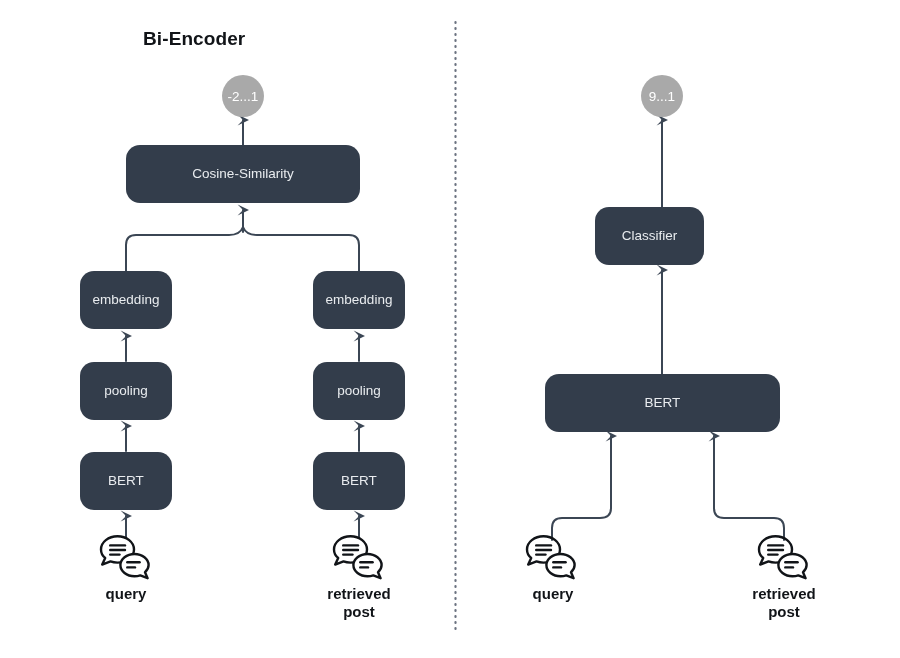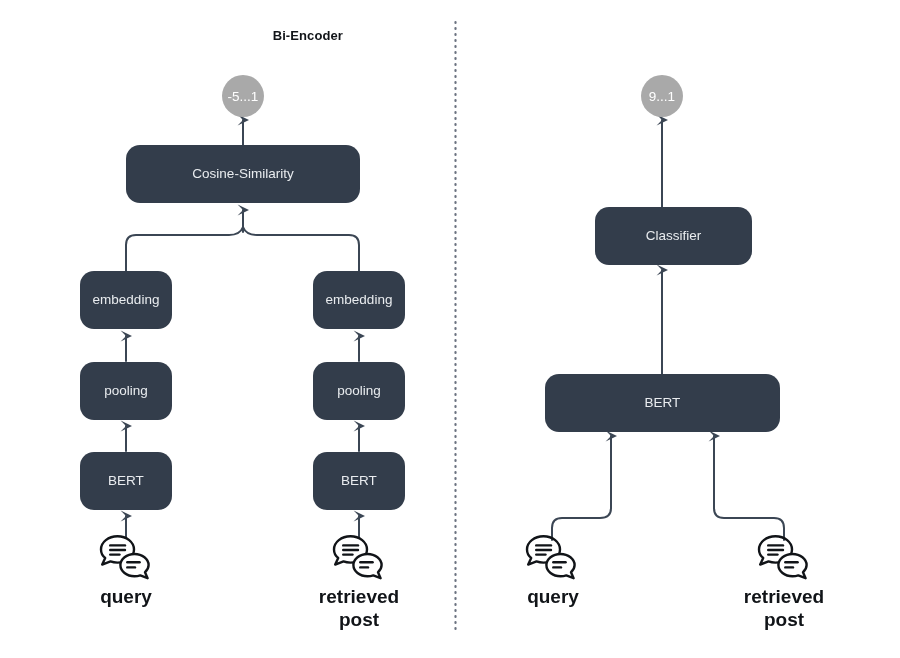--- a/index.html
+++ b/index.html
@@ -22,24 +22,24 @@
   .svg-layer {
     position: absolute;
     left: 0;
     top: 0;
     width: 900px;
     height: 658px;
     pointer-events: none;
   }
   .panel-title {
     position: absolute;
-    font-size: 13px;
+    font-size: 19px;
     font-weight: bold;
     color: #111418;
-    text-align: right;
+    text-align: left;
     letter-spacing: 0.1px;
     white-space: nowrap;
   }
   .node {
     position: absolute;
     box-sizing: border-box;
     background: #333d4b;
     border-radius: 14px;
     color: #e9ecef;
     font-size: 13.5px;
@@ -56,21 +56,21 @@
     border-radius: 50%;
     color: #ffffff;
     font-size: 13.5px;
     display: flex;
     align-items: center;
     justify-content: center;
     text-align: center;
   }
   .io-label {
     position: absolute;
-    font-size: 19px;
+    font-size: 15px;
     font-weight: bold;
     color: #111418;
     text-align: center;
     line-height: 1.22;
     white-space: pre-line;
   }
   .chat-icon {
     position: absolute;
     width: 56px;
     height: 48px;
@@ -114,21 +114,21 @@
       <line x1="662" y1="374" x2="662" y2="270" marker-end="url(#arrowhead)"></line>
 
       <path d="M552,540 L552,528 Q552,518 562,518 L600,518 Q611,518 611,508 L611,436" marker-end="url(#arrowhead)"></path>
 
       <path d="M784,540 L784,528 Q784,518 774,518 L724,518 Q714,518 714,508 L714,436" marker-end="url(#arrowhead)"></path>
     </g>
   </svg>
 
   <div class="panel-title" style="left:143px; top:28px; width:200px;">Bi-Encoder</div>
 
-  <div class="score-badge" style="left:222px; top:75px; width:42px; height:42px;">-5...1</div>
+  <div class="score-badge" style="left:222px; top:75px; width:42px; height:42px;">-2...1</div>
 
   <div class="node" style="left:126px; top:145px; width:234px; height:58px;">Cosine-Similarity</div>
 
   <div class="node" style="left:80px; top:271px; width:92px; height:58px;">embedding</div>
 
   <div class="node" style="left:313px; top:271px; width:92px; height:58px;">embedding</div>
 
   <div class="node" style="left:80px; top:362px; width:92px; height:58px;">pooling</div>
 
   <div class="node" style="left:313px; top:362px; width:92px; height:58px;">pooling</div>
@@ -174,21 +174,21 @@
       </g>
     </svg>
   </div>
 
   <div class="io-label" style="left:309px; top:585px; width:100px;">retrieved
 post</div>
 
 
   <div class="score-badge" style="left:641px; top:75px; width:42px; height:42px;">9...1</div>
 
-  <div class="node" style="left:595px; top:207px; width:157px; height:58px;">Classifier</div>
+  <div class="node" style="left:595px; top:207px; width:109px; height:58px;">Classifier</div>
 
   <div class="node" style="left:545px; top:374px; width:235px; height:58px;">BERT</div>
 
   <div class="chat-icon" style="left:524px; top:534px;">
     <svg viewBox="0 0 56 48" xmlns="http://www.w3.org/2000/svg">
       <g fill="none" stroke="#111418" stroke-width="2.4" stroke-linecap="round" stroke-linejoin="round">
         <path d="M19.5,2.2 C28.6,2.2 36,8.1 36,15.4 C36,22.7 28.6,28.6 19.5,28.6
                  C17.0,28.6 14.6,28.2 12.5,27.4 L4.2,30.6 L7.2,23.9
                  C4.3,21.6 3,18.6 3,15.4 C3,8.1 10.4,2.2 19.5,2.2 Z"></path>
         <line x1="12.2" y1="11.4" x2="27.0" y2="11.4"></line>

